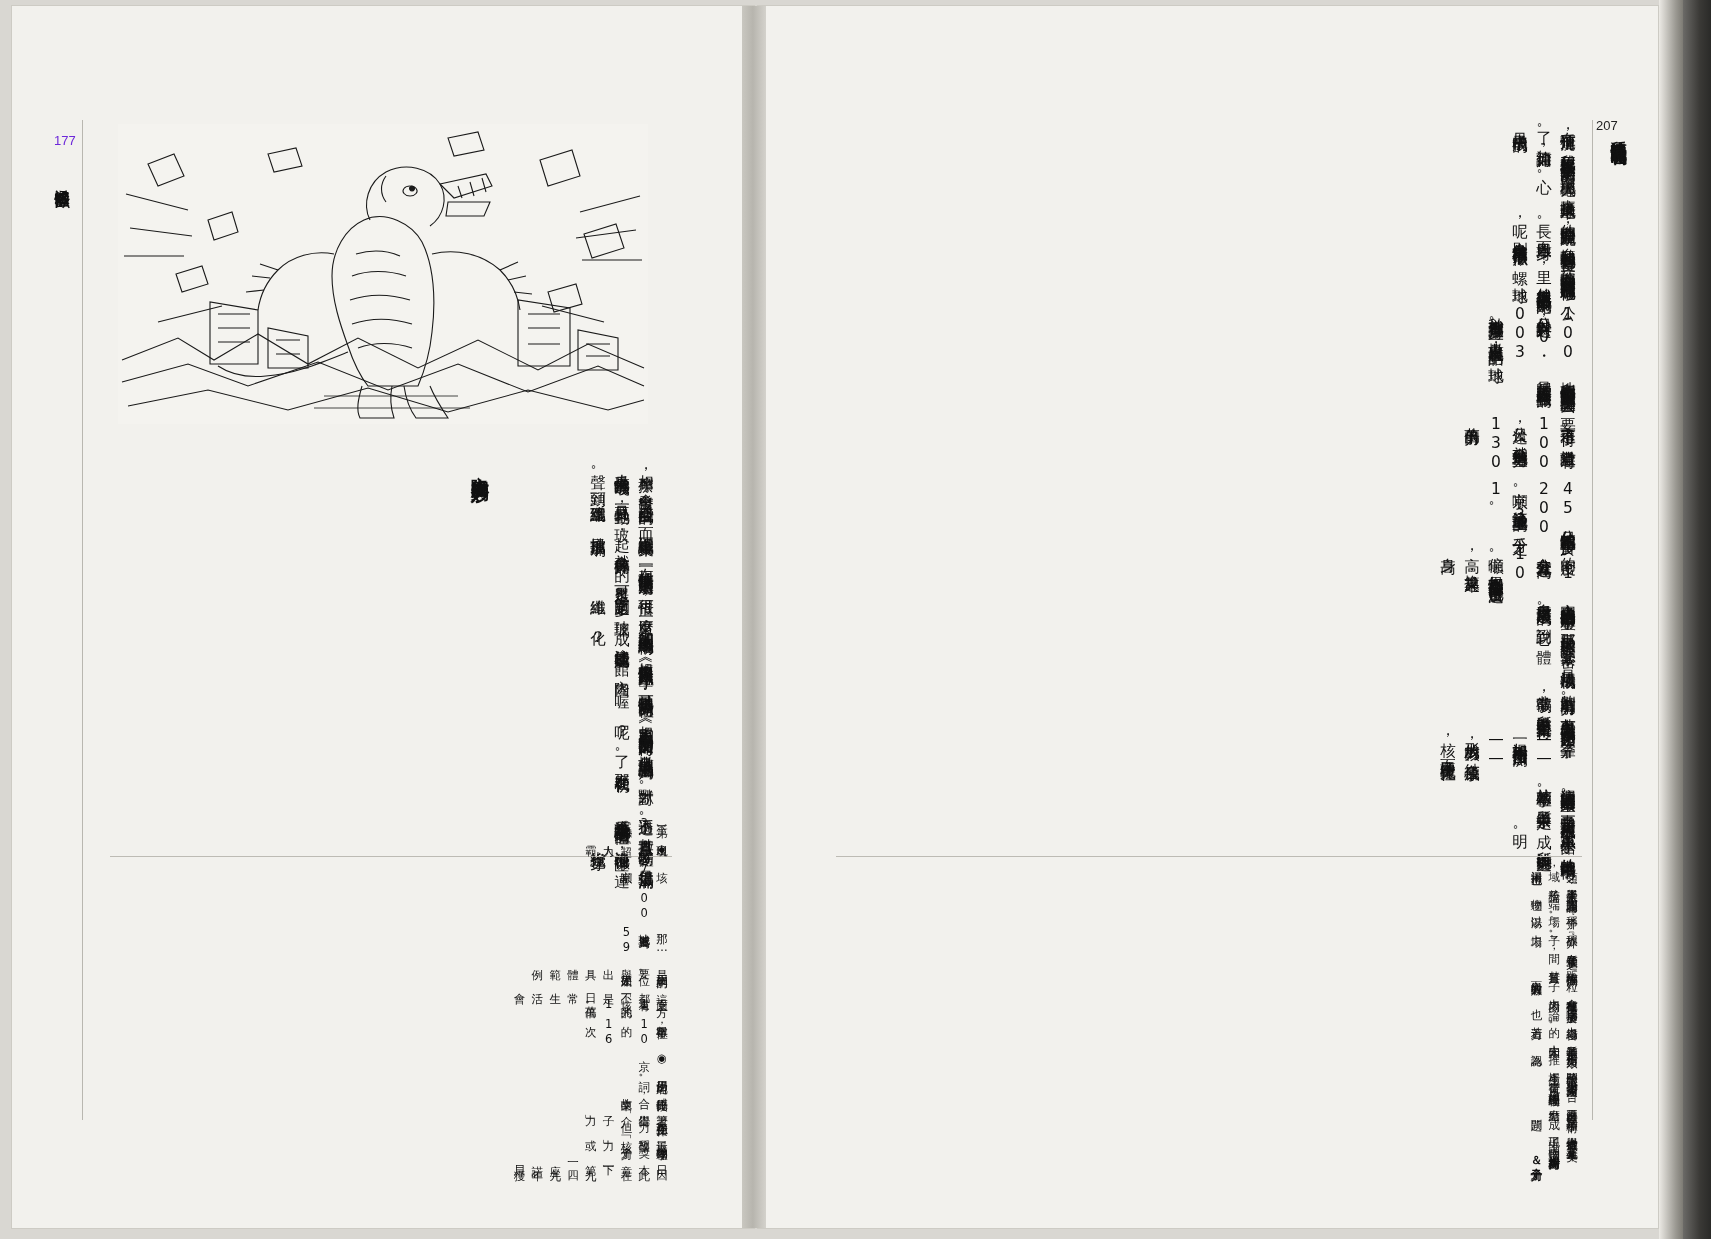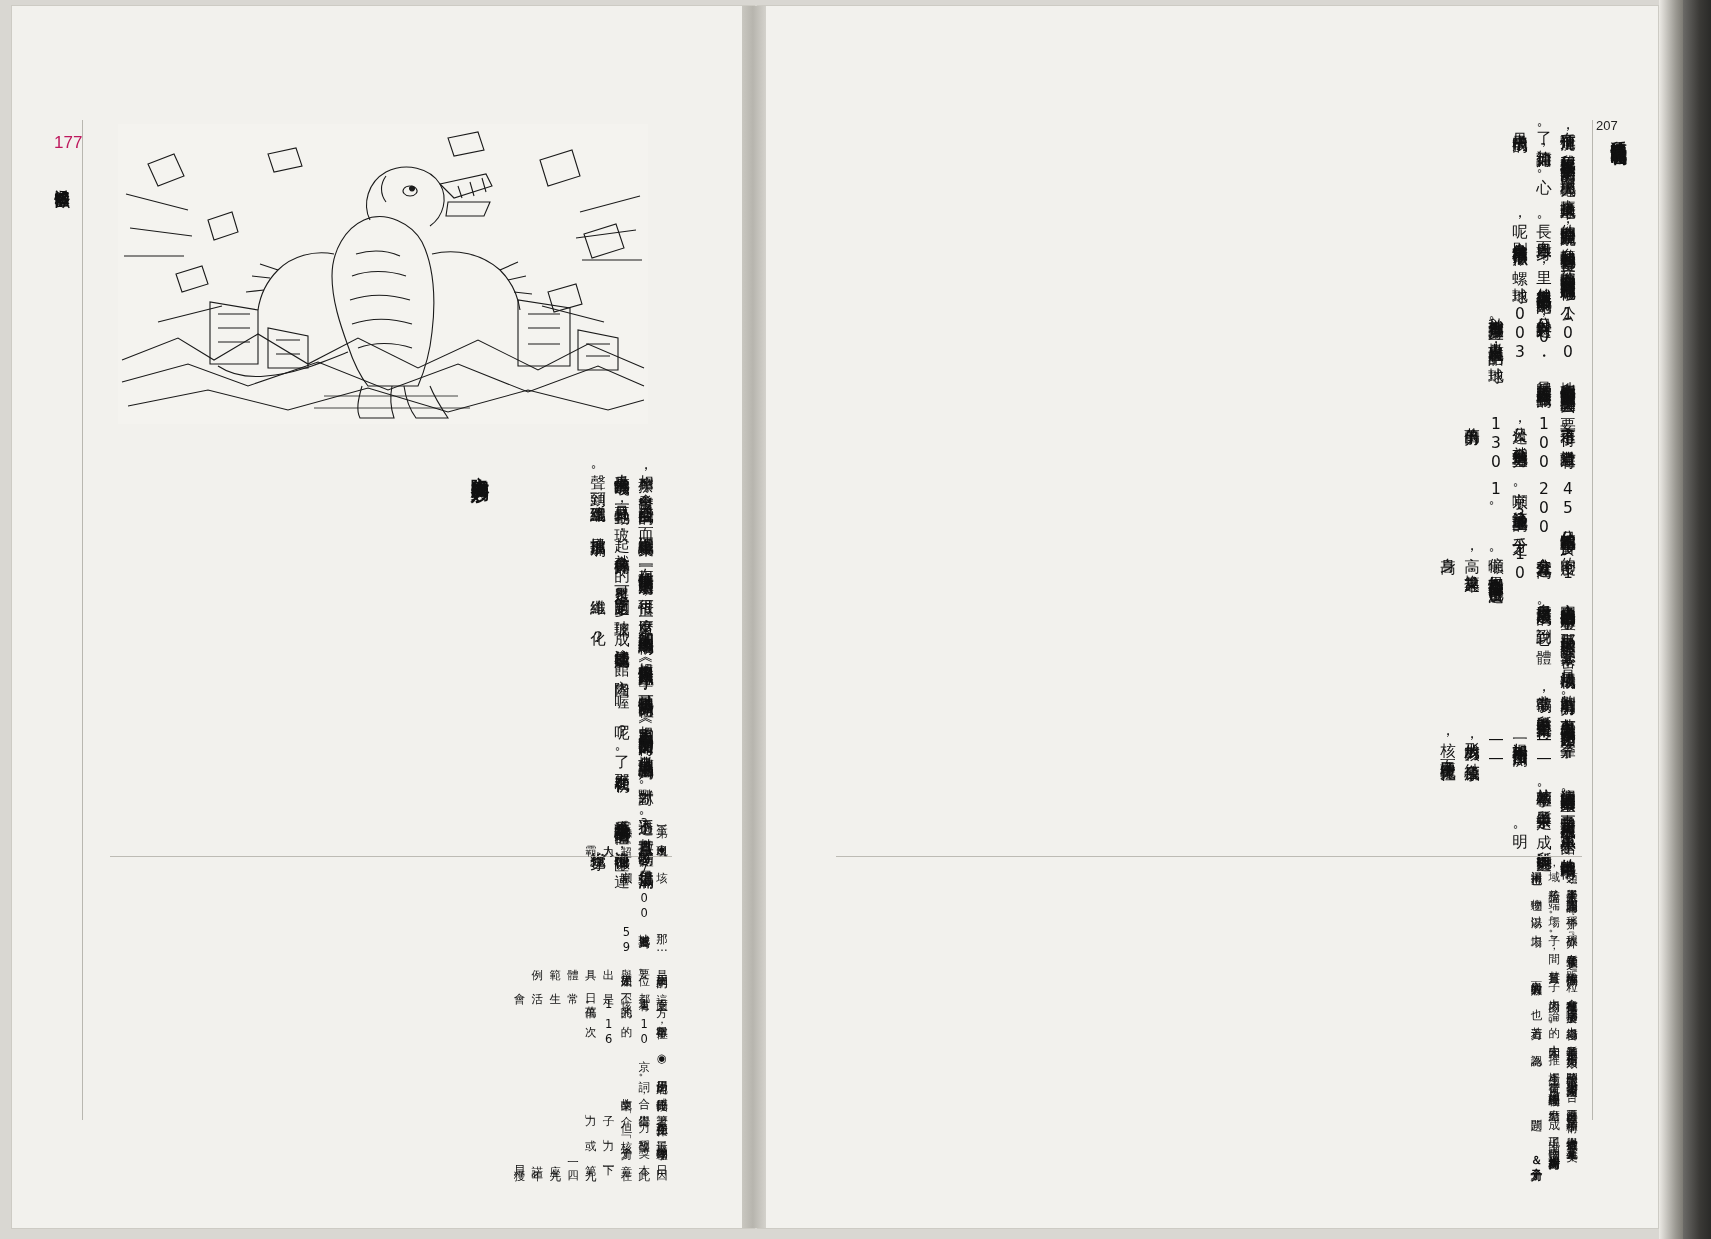--- a/index.html
+++ b/index.html
@@ -118,22 +118,22 @@
     position: absolute;
     left: 836px; top: 856px;
     width: 746px; height: 1px;
     background: #bdbbb4;
   }
 
   
   #lp-folio {
     position: absolute;
     left: 54px; top: 133px;
-    font-size: 17px;
-    color: #be185d;
+    font-size: 13px;
+    color: #6d28d9;
     font-family: "Liberation Sans", sans-serif;
   }
   #lp-header {
     position: absolute;
     left: 50px; top: 178px;
     height: 90px;
     font-size: 15px;
     font-weight: bold;
   }
   #lp-rule {

